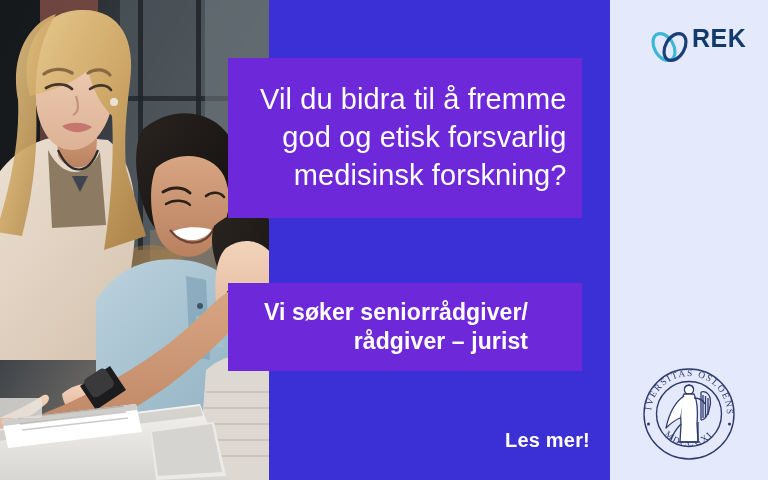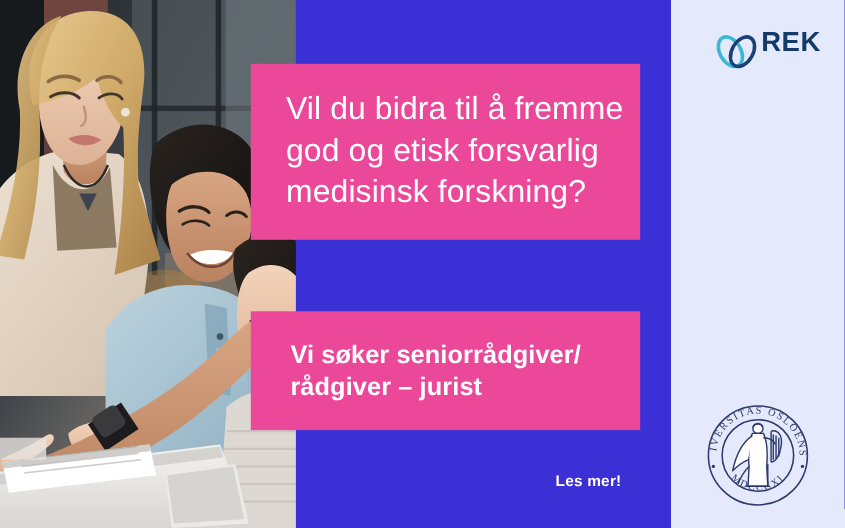--- a/index.html
+++ b/index.html
@@ -24,43 +24,43 @@
   .photo svg{display:block;width:269px;height:480px;}
 
   
   .purple-field{
     position:absolute;left:269px;top:0;width:341px;height:480px;
     background:#3b2fd6;
   }
 
   
   .txtbox{
-    position:absolute;background:#ec4899;
-    display:flex;align-items:center;
+    position:absolute;background:#6d28d9;
+    display:flex;align-items:center;text-align:right;
   }
   .txtbox-1{left:228px;top:58px;width:354px;height:160px;}
-  .txtbox-2{left:228px;top:283px;width:354px;height:108px;}
+  .txtbox-2{left:228px;top:283px;width:354px;height:88px;}
 
   .headline{
     margin:0;padding:0 0 0 32px;
     color:#ffffff;font-size:29px;line-height:1.30;
     font-weight:400;letter-spacing:0.1px;
     white-space:pre-line;
   }
   .subhead{
     margin:0;padding:0 0 0 36px;
     color:#ffffff;font-size:23px;line-height:1.28;
     font-weight:700;letter-spacing:0.1px;
     white-space:pre-line;
   }
 
   
   .les-mer{
     position:absolute;left:505px;top:429px;
-    color:#ffffff;font-size:14px;font-weight:700;letter-spacing:0.2px;
+    color:#ffffff;font-size:20px;font-weight:700;letter-spacing:0.2px;
     cursor:pointer;
   }
 
   
   .rek-logo{
     position:absolute;left:648px;top:26px;width:90px;height:46px;
     display:flex;align-items:flex-start;gap:2px;
   }
   .rek-mark{width:44px;height:42px;flex:0 0 auto;}
   .rek-word{

